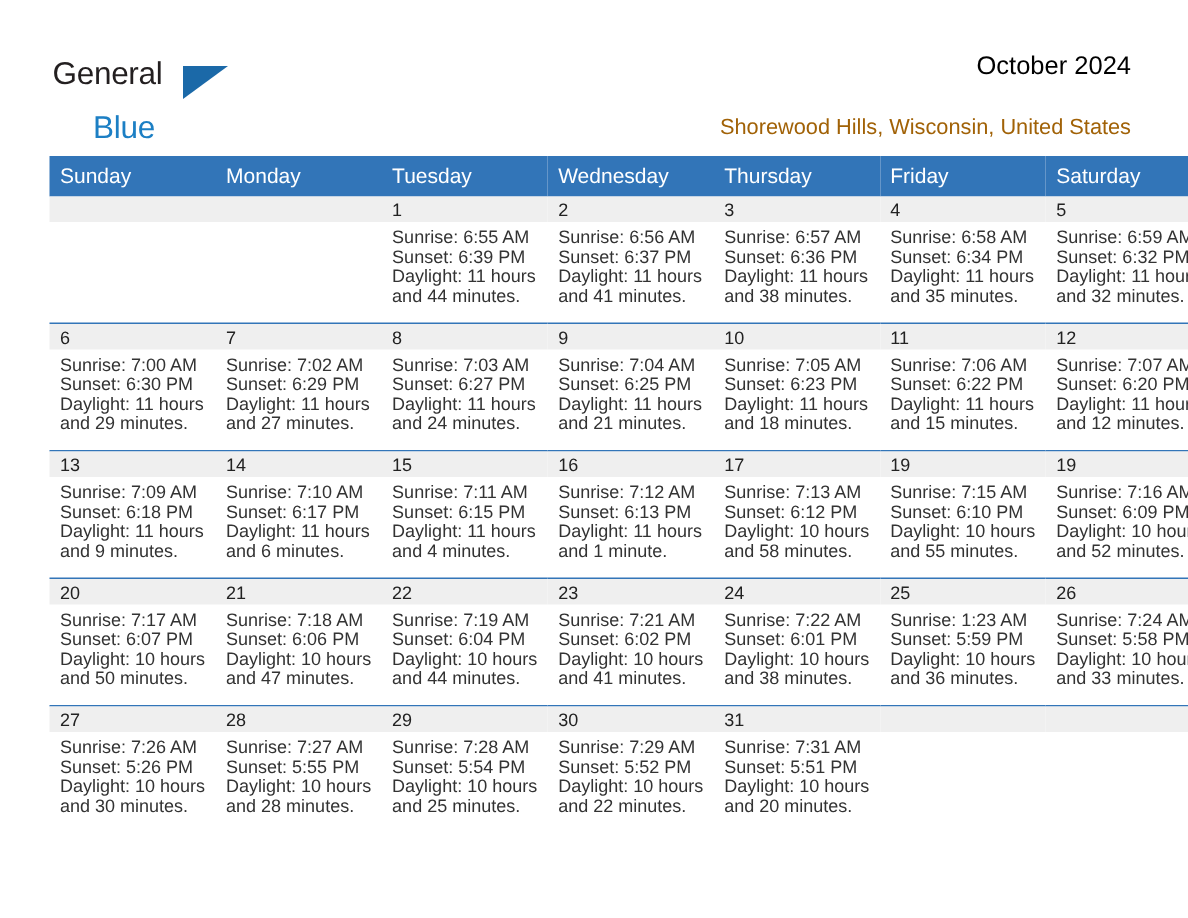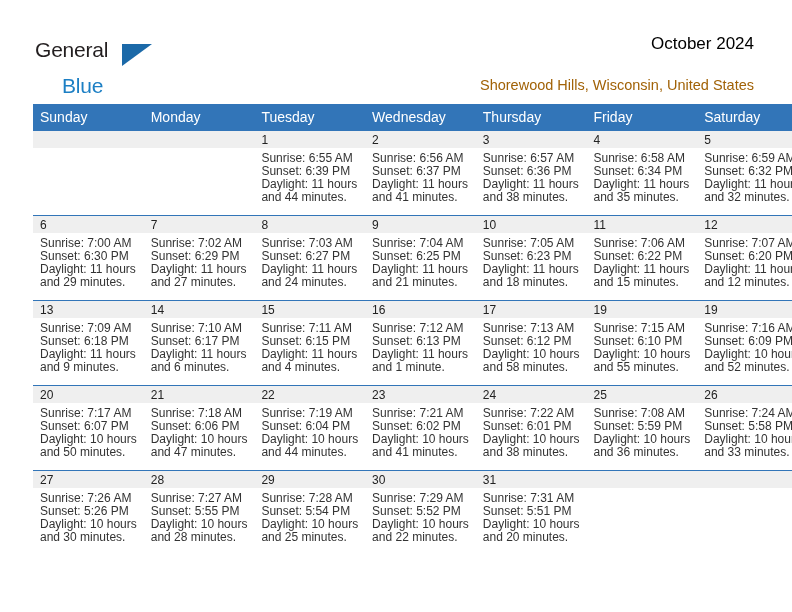--- a/index.html
+++ b/index.html
@@ -447,21 +447,21 @@
                 <div>Sunset: 6:01 PM</div>
                 <div>Daylight: 10 hours</div>
                 <div>and 38 minutes.</div>
               </div>
             </div>
           </td>
           <td>
             <div class="cell">
               <div class="daynum-strip">25</div>
               <div class="details">
-                <div>Sunrise: 7:08 AM</div>
+                <div>Sunrise: 1:23 AM</div>
                 <div>Sunset: 5:59 PM</div>
                 <div>Daylight: 10 hours</div>
                 <div>and 36 minutes.</div>
               </div>
             </div>
           </td>
           <td>
             <div class="cell">
               <div class="daynum-strip">26</div>
               <div class="details">

